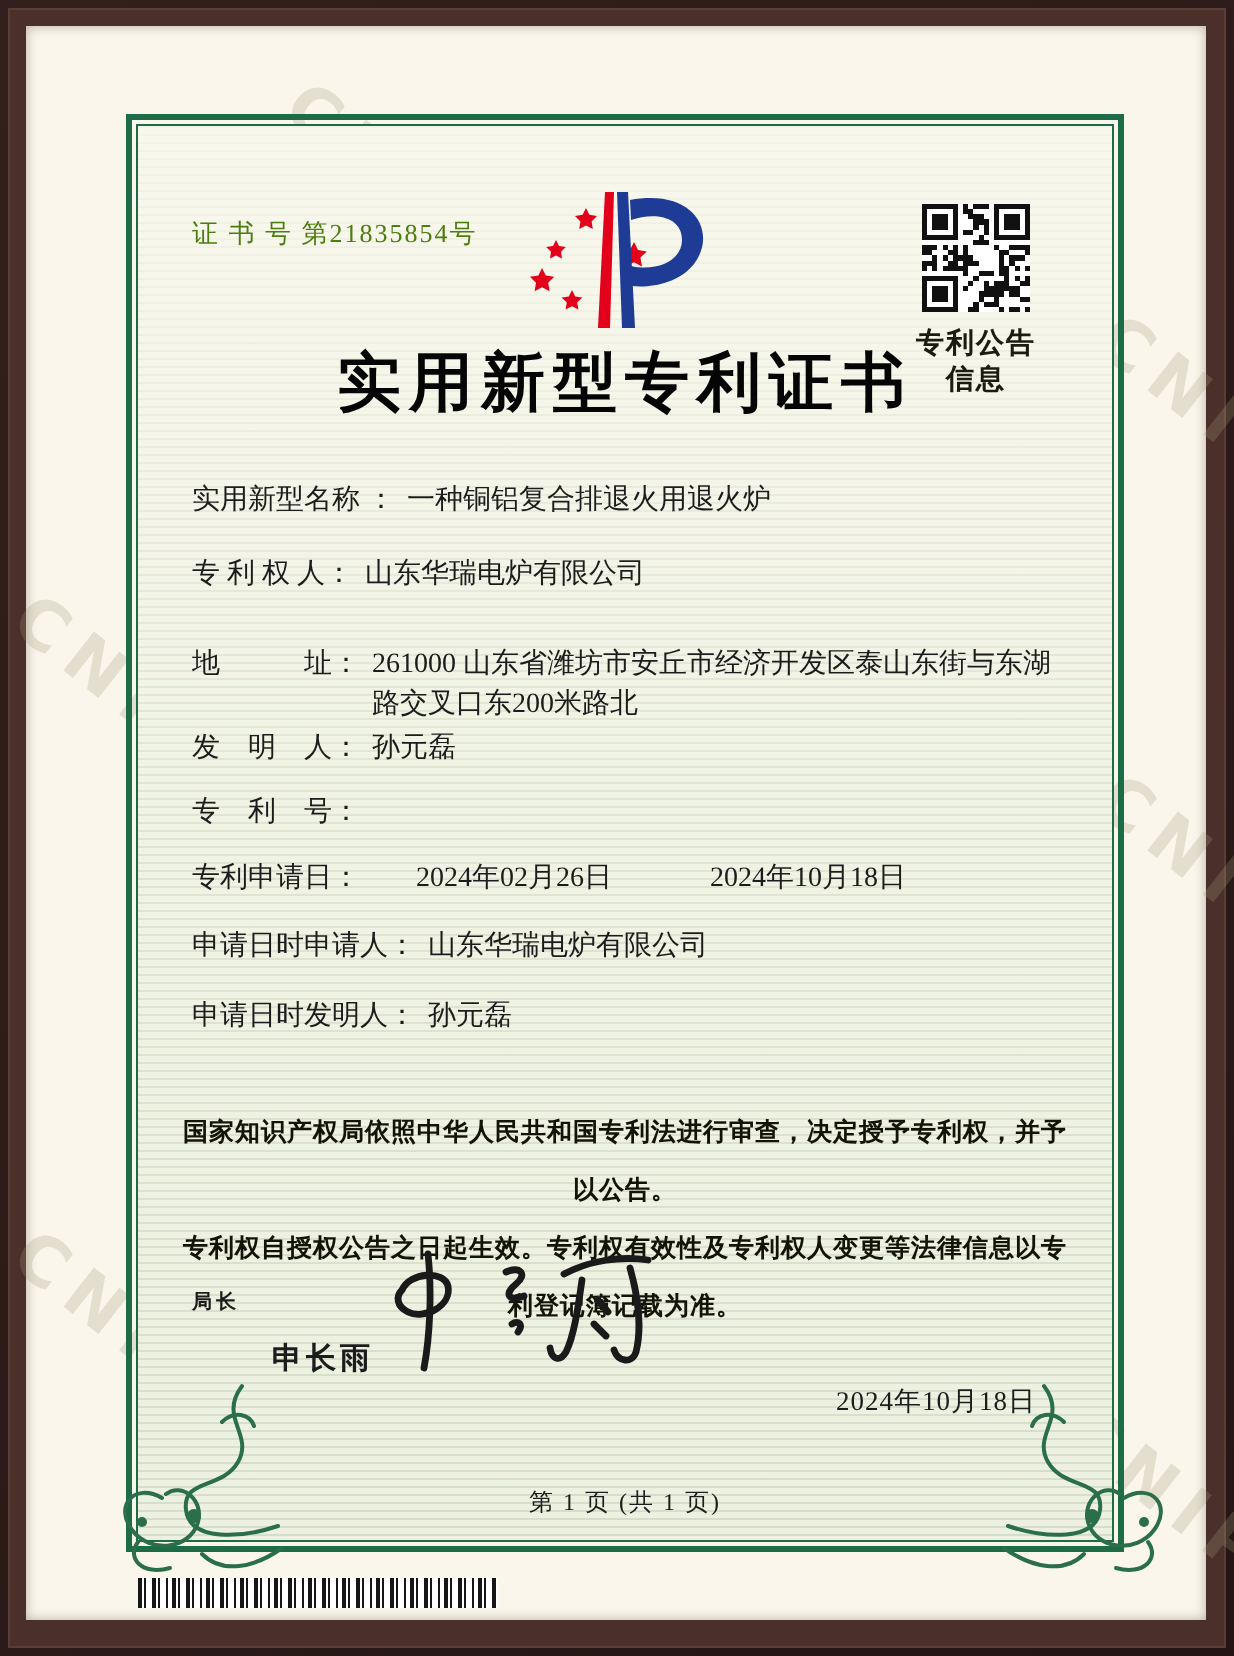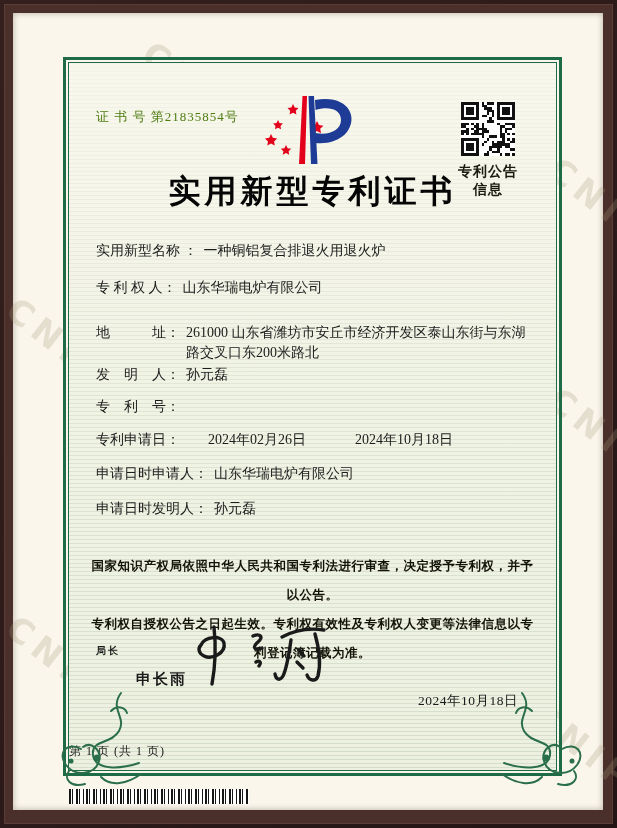--- a/index.html
+++ b/index.html
@@ -65,21 +65,21 @@
   
   .legal{
     position:absolute;left:18px;right:18px;top:489px;text-align:center;
     font-size:12.5px;font-weight:bold;line-height:29px;letter-spacing:.5px;color:#131308;
   }
   
   .sig-title{position:absolute;left:27px;top:581px;font-size:10px;font-weight:bold;letter-spacing:2px;}
   .sig-name{position:absolute;left:27px;top:607px;font-size:15px;font-weight:bold;letter-spacing:2px;margin-left:40px;}
   .sig-draw{position:absolute;left:118px;top:551px;}
   .footer-date{position:absolute;left:349px;top:629px;font-size:13.5px;letter-spacing:.5px;}
-  .page-no{position:absolute;left:0;right:0;top:680px;text-align:left;font-size:12px;letter-spacing:1px;}
+  .page-no{position:absolute;left:0;right:0;top:680px;text-align:center;font-size:12px;letter-spacing:1px;}
   
   .flourish{position:absolute;z-index:4;}
   .flourish-left{left:38px;top:678px;}
   .flourish-right{left:487px;top:678px;transform:scaleX(-1);}
   .barcode{
     position:absolute;left:56px;top:776px;width:180px;height:15px;z-index:2;
     background:repeating-linear-gradient(90deg,
       #161616 0 2px,#fff 2px 3px,#161616 3px 4px,#fff 4px 7px,
       #161616 7px 9px,#fff 9px 10px,#161616 10px 11px,#fff 11px 14px,
       #161616 14px 15px,#fff 15px 17px);

